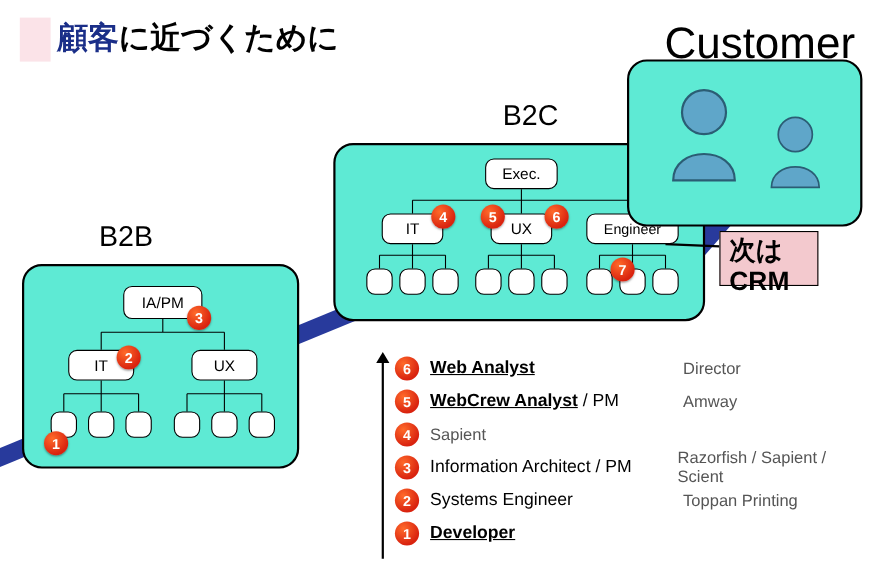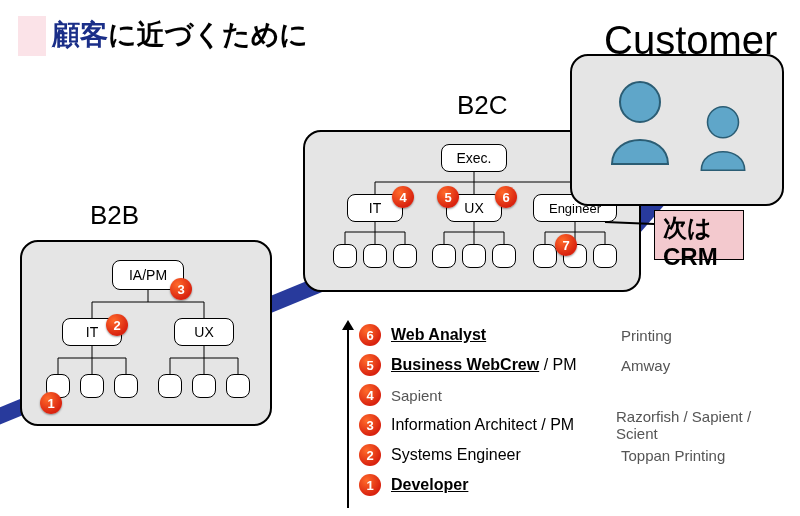--- a/index.html
+++ b/index.html
@@ -4,21 +4,21 @@
 <style>
   * { box-sizing: border-box; margin: 0; padding: 0; }
   body { font-family: Arial, "Hiragino Sans", "Meiryo", sans-serif; background: #fff; width: 800px; height: 516px; position: relative; overflow: hidden; }
   .title-bar { position: absolute; top: 16px; left: 18px; width: 310px; display: flex; align-items: flex-start; }
   .title-accent { width: 28px; height: 40px; background: #fbe3e8; margin-right: 6px; }
   .title-text { font-size: 28px; font-weight: bold; }
   .title-text .highlight { color: #1a2e88; }
   .title-text .rest { color: #000; }
 
   
-  .panel { position: absolute; border: 2px solid #000; border-radius: 18px; background: #e5e5e5; }
+  .panel { position: absolute; border: 2px solid #000; border-radius: 18px; background: #5eead4; }
   .panel-title { position: absolute; font-size: 26px; color: #000; }
 
   
   .b2b { left: 20px; top: 240px; width: 252px; height: 186px; }
   .b2b-title { left: 90px; top: 200px; }
 
   
   .b2c { left: 303px; top: 130px; width: 338px; height: 162px; }
   .b2c-title { left: 420px; top: 90px; margin-left: 37px; }
 
@@ -157,25 +157,25 @@
 
 <svg class="legend-arrow" width="20" height="196">
   <line x1="10" y1="190" x2="10" y2="8" stroke="#000" stroke-width="2"></line>
   <path d="M4 12 L10 2 L16 12 Z" fill="#000"></path>
 </svg>
 
 <div class="legend">
   <div class="legend-row">
     <div class="b">6</div>
     <div class="role"><b>Web Analyst</b><span></span></div>
-    <div class="co">Printing</div>
+    <div class="co">Director</div>
   </div>
   <div class="legend-row">
     <div class="b">5</div>
-    <div class="role"><b>Business WebCrew</b><span> / PM</span></div>
+    <div class="role"><b>WebCrew Analyst</b><span> / PM</span></div>
     <div class="co">Amway</div>
   </div>
   <div class="legend-row">
     <div class="b">4</div>
     <div class="co">Sapient</div>
   </div>
   <div class="legend-row">
     <div class="b">3</div>
     <div class="role"><b></b><span>Information Architect / PM</span></div>
     <div class="co">Razorfish / Sapient / Scient</div>

